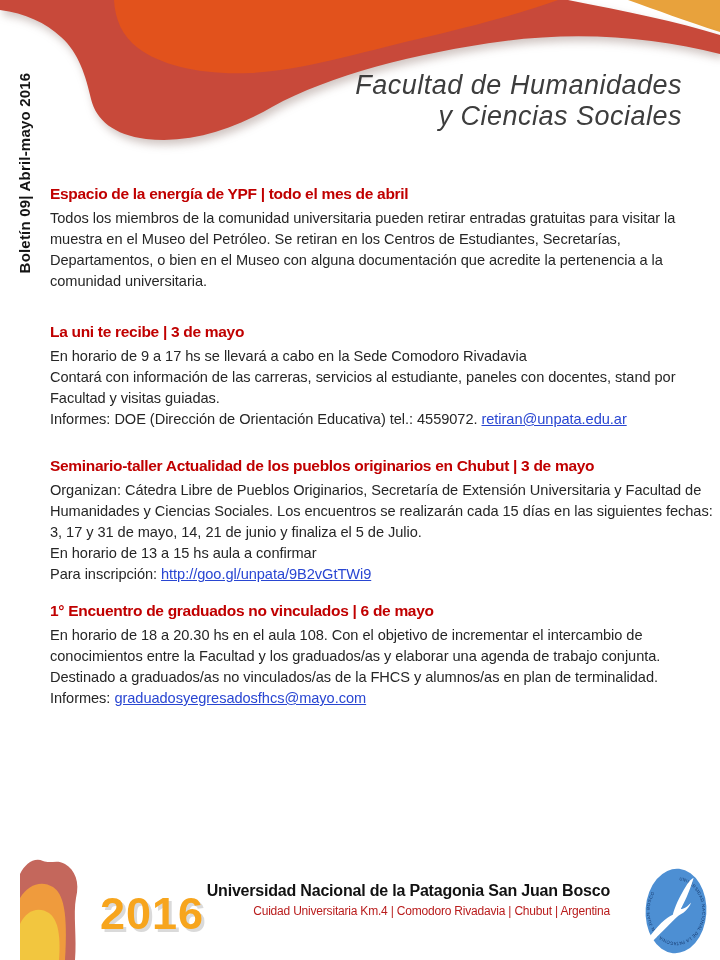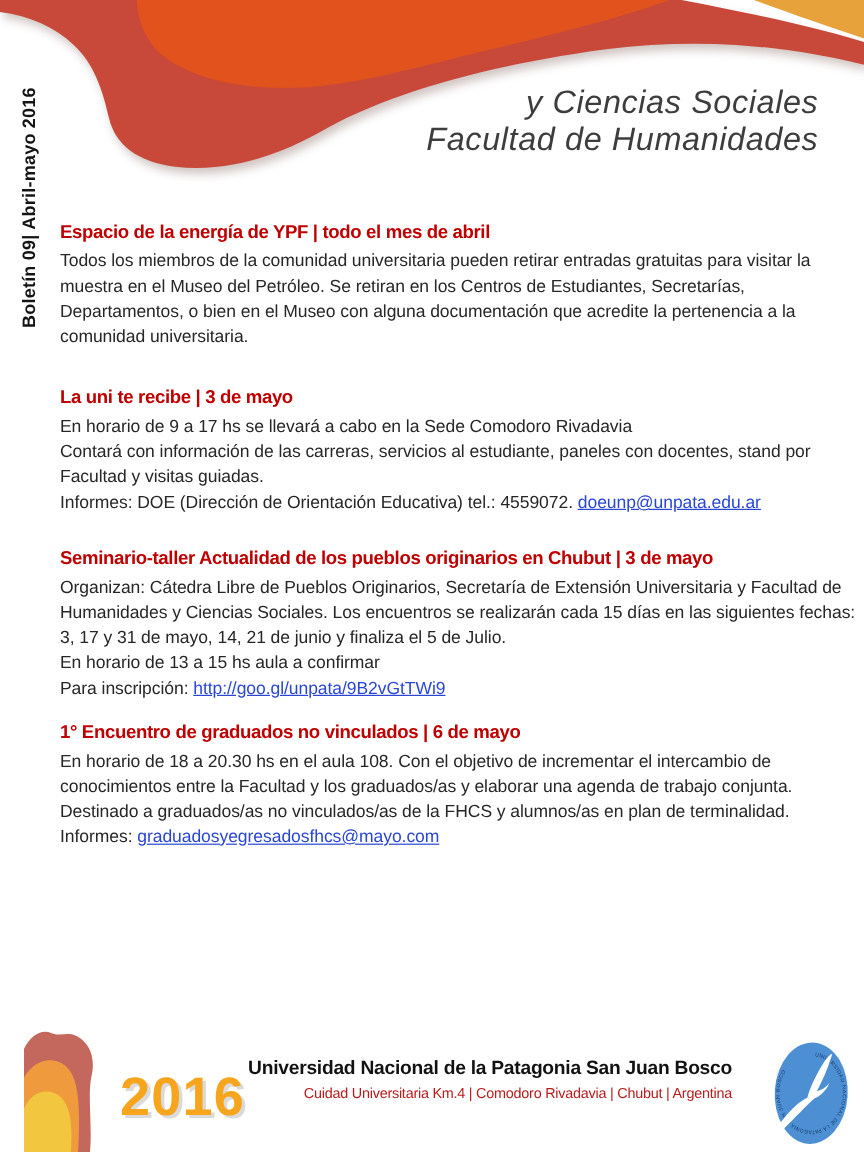--- a/index.html
+++ b/index.html
@@ -46,40 +46,40 @@
   <svg class="swoosh" viewBox="0 0 720 165" preserveAspectRatio="none" aria-hidden="true">
     <path d="M628 0 L720 0 L720 32 C686 21 656 10 628 0 Z" fill="#E8A23C"></path>
     <path class="red" d="M0 0 L568 0 C625 11 678 22 720 35 L720 54 C655 38 585 31 505 41
              C415 53 330 75 272 107 C232 130 190 144 146 139 C114 135 96 120 91 99
              C86 77 79 53 61 37 C46 23 25 13 0 10 Z" fill="#C8493A"></path>
     <path d="M114 0 L558 0 C520 14 468 27 418 39 C358 53 300 71 250 73
              C202 75 162 66 138 48 C122 36 115 19 114 0 Z" fill="#E2521C"></path>
   </svg>
 
   <div class="fac-title">
+    <div>Facultad de Humanidades</div>
     <div>y Ciencias Sociales</div>
-    <div>Facultad de Humanidades</div>
   </div>
 
   <div class="vlabel">Boletín 09| Abril-mayo 2016</div>
 
   <div class="sections">
     <section>
       <h2 class="heading">Espacio de la energía de YPF | todo el mes de abril</h2>
       <div>
           <p class="para">Todos los miembros de la comunidad universitaria pueden retirar entradas gratuitas para visitar la muestra en el Museo del Petróleo. Se retiran en los Centros de Estudiantes, Secretarías, Departamentos, o bien en el Museo con alguna documentación que acredite la pertenencia a la comunidad universitaria.</p>
         </div>
     </section>
 
     <section>
       <h2 class="heading">La uni te recibe | 3 de mayo</h2>
       <div>
           <p class="para">En horario de 9 a 17 hs se llevará a cabo en la Sede Comodoro Rivadavia</p>
           <p class="para">Contará con información de las carreras, servicios al estudiante, paneles con docentes, stand por Facultad y visitas guiadas.</p>
-          <p class="para">Informes: DOE (Dirección de Orientación Educativa) tel.: 4559072. <a href="#" class="link">doeunp@unpata.edu.ar</a></p>
+          <p class="para">Informes: DOE (Dirección de Orientación Educativa) tel.: 4559072. <a href="#" class="link">retiran@unpata.edu.ar</a></p>
         </div>
     </section>
 
     <section>
       <h2 class="heading">Seminario-taller Actualidad de los pueblos originarios en Chubut | 3 de mayo</h2>
       <div>
           <p class="para">Organizan: Cátedra Libre de Pueblos Originarios, Secretaría de Extensión Universitaria y Facultad de Humanidades y Ciencias Sociales. Los encuentros se realizarán cada 15 días en las siguientes fechas: 3, 17 y 31 de mayo, 14, 21 de junio y finaliza el 5 de Julio.</p>
           <p class="para">En horario de 13 a 15 hs aula a confirmar</p>
           <p class="para">Para inscripción: <a href="#" class="link">http://goo.gl/unpata/9B2vGtTWi9</a></p>
         </div>

